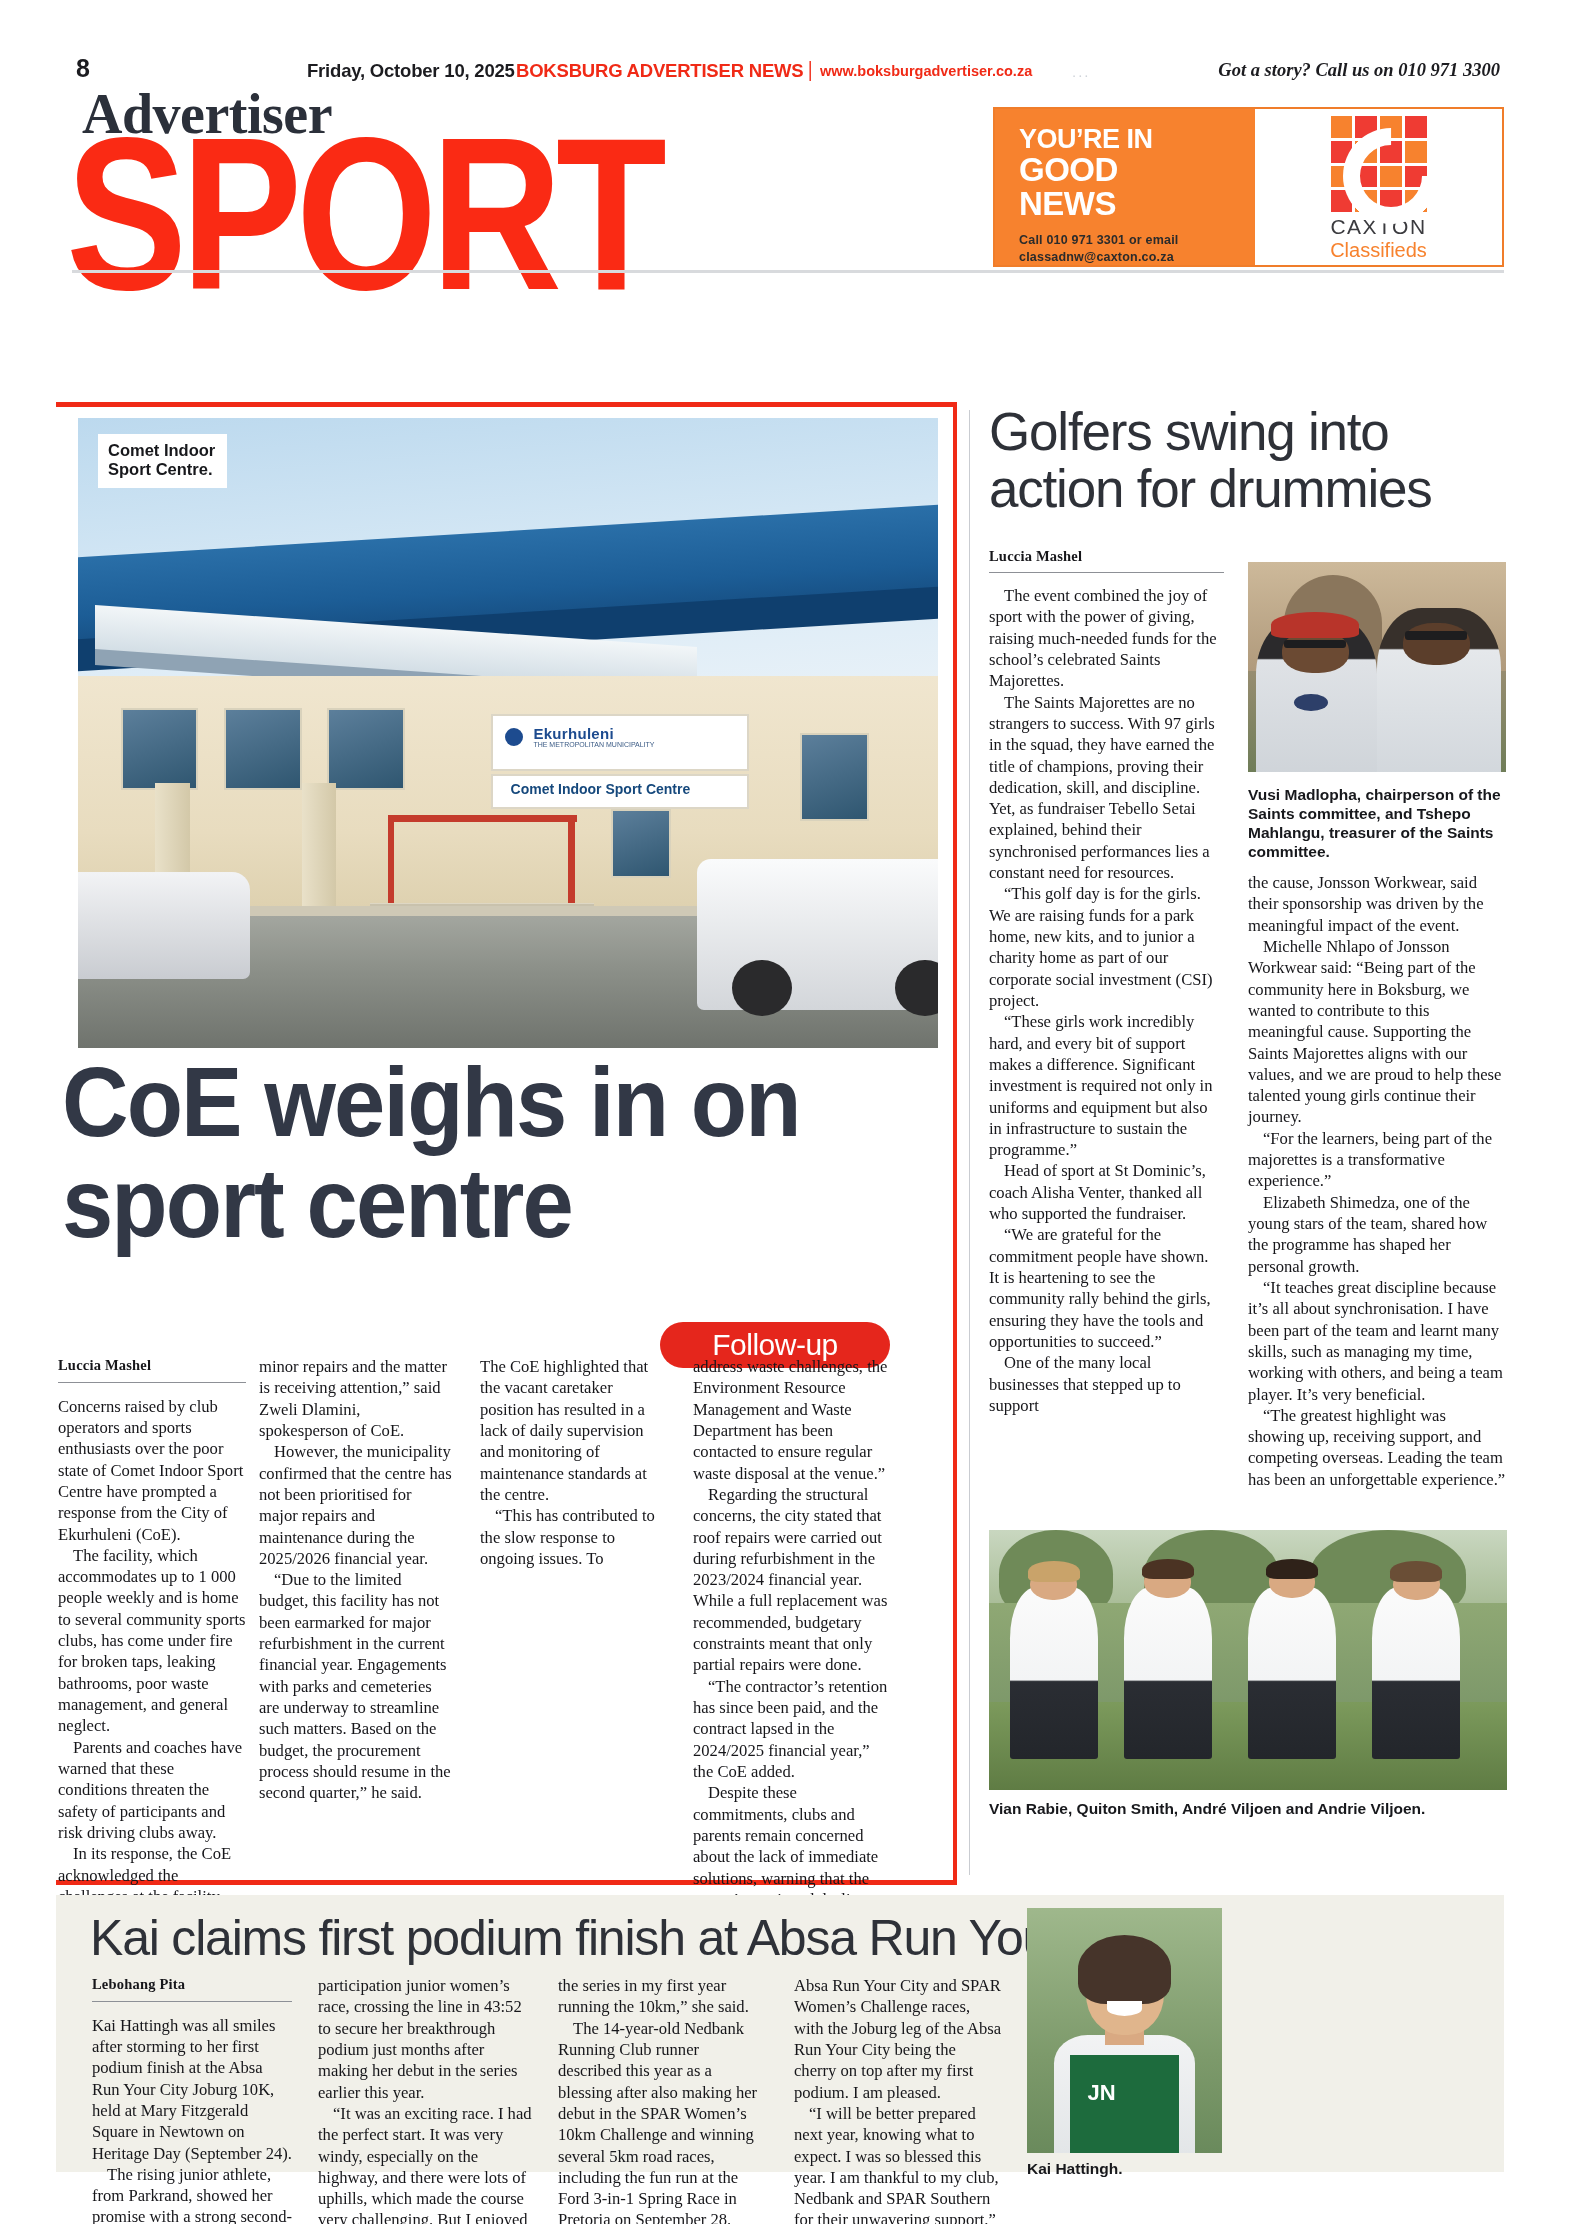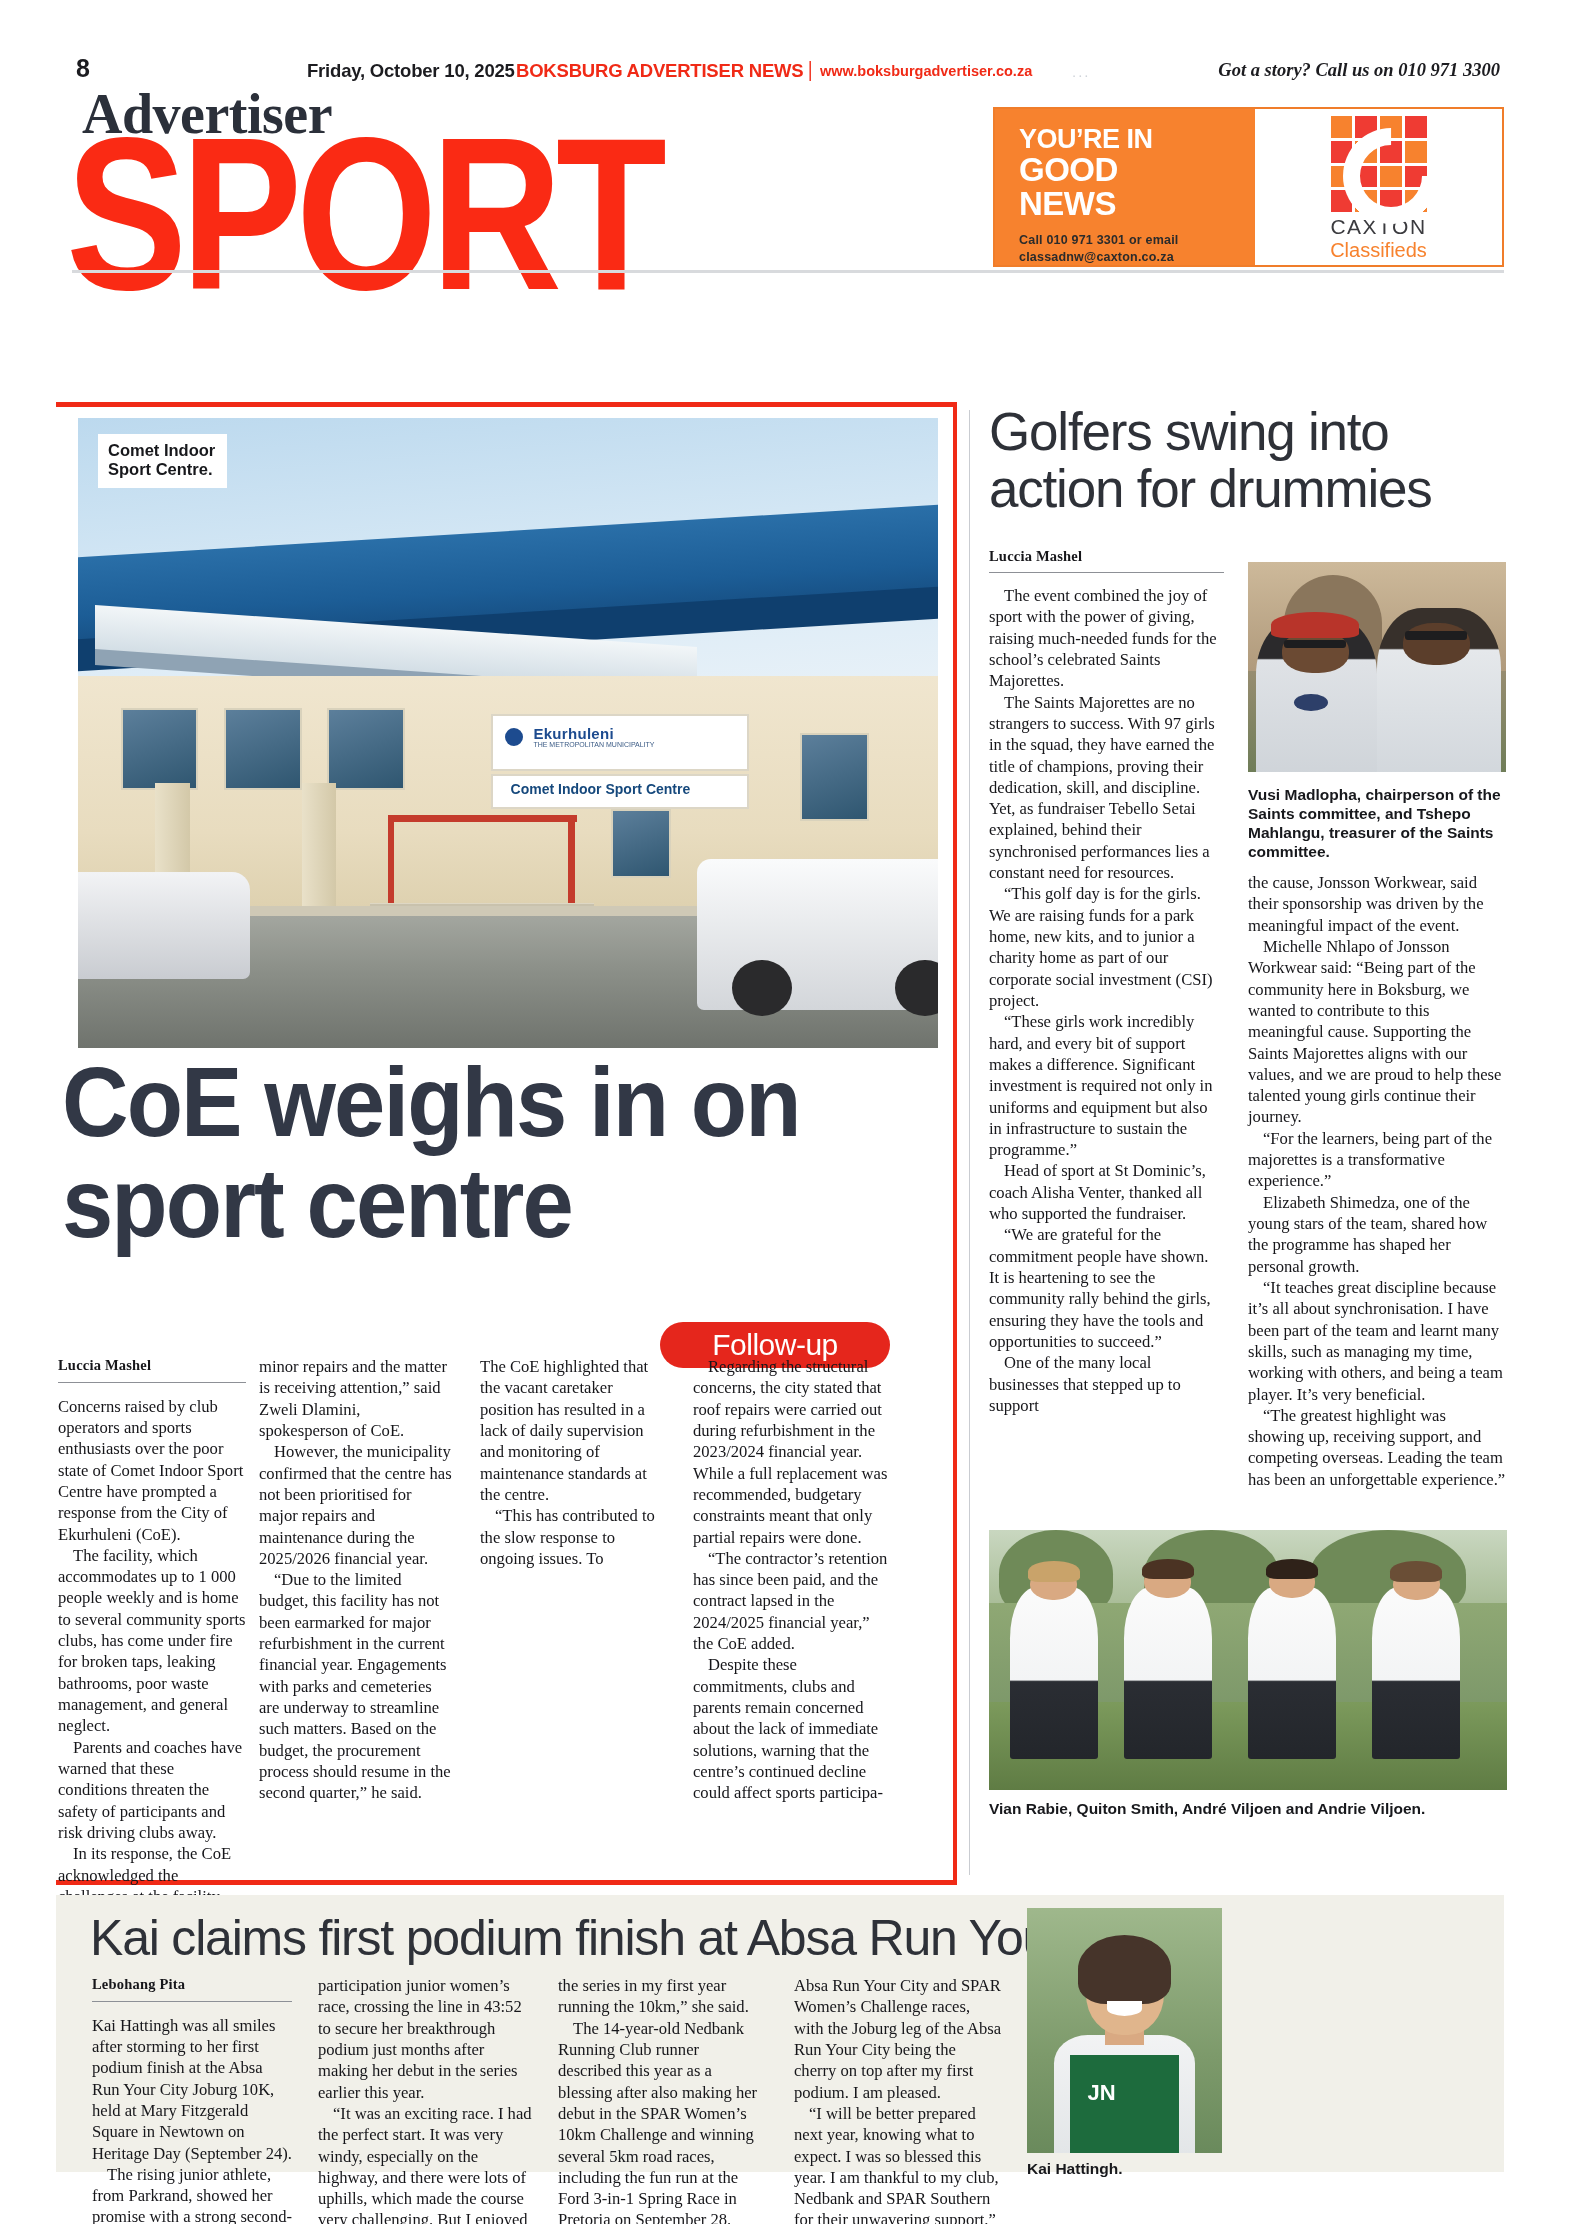--- a/index.html
+++ b/index.html
@@ -427,20 +427,21 @@
   </div>
   <div class="lcol col3">
     <div id="lead-c2b">
         <p class="first">The CoE highlighted that the vacant caretaker position has resulted in a lack of daily supervision and monitoring of maintenance standards at the centre.</p>
         <p>“This has contributed to the slow response to ongoing issues. To</p>
       </div>
   </div>
   <div class="followup">Follow-up</div>
   <div class="lcol col4">
     <div id="lead-c3">
+        <p class="first">address waste challenges, the Environment Resource Management and Waste Department has been contacted to ensure regular waste disposal at the venue.”</p>
         <p>Regarding the structural concerns, the city stated that roof repairs were carried out during refurbishment in the 2023/2024 financial year. While a full replacement was recommended, budgetary constraints meant that only partial repairs were done.</p>
         <p>“The contractor’s retention has since been paid, and the contract lapsed in the 2024/2025 financial year,” the CoE added.</p>
         <p>Despite these commitments, clubs and parents remain concerned about the lack of immediate solutions, warning that the centre’s continued decline could affect sports participa-</p>
       </div>
   </div>
 
   <div class="head-golf">Golfers swing into action for drummies</div>
   <div class="golf-byline">
     <div class="byline">Luccia Mashel</div>
     <div class="byline-rule"></div>

